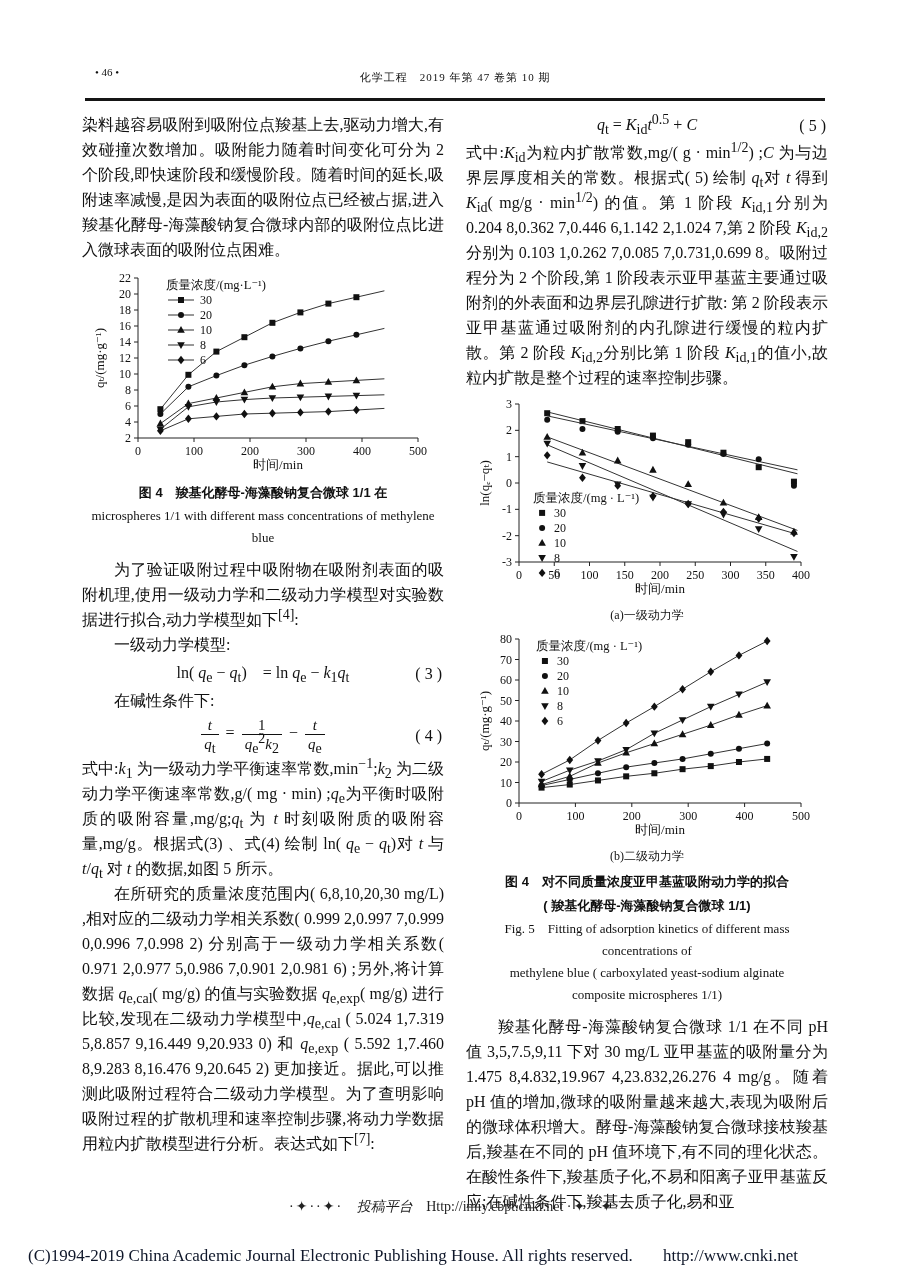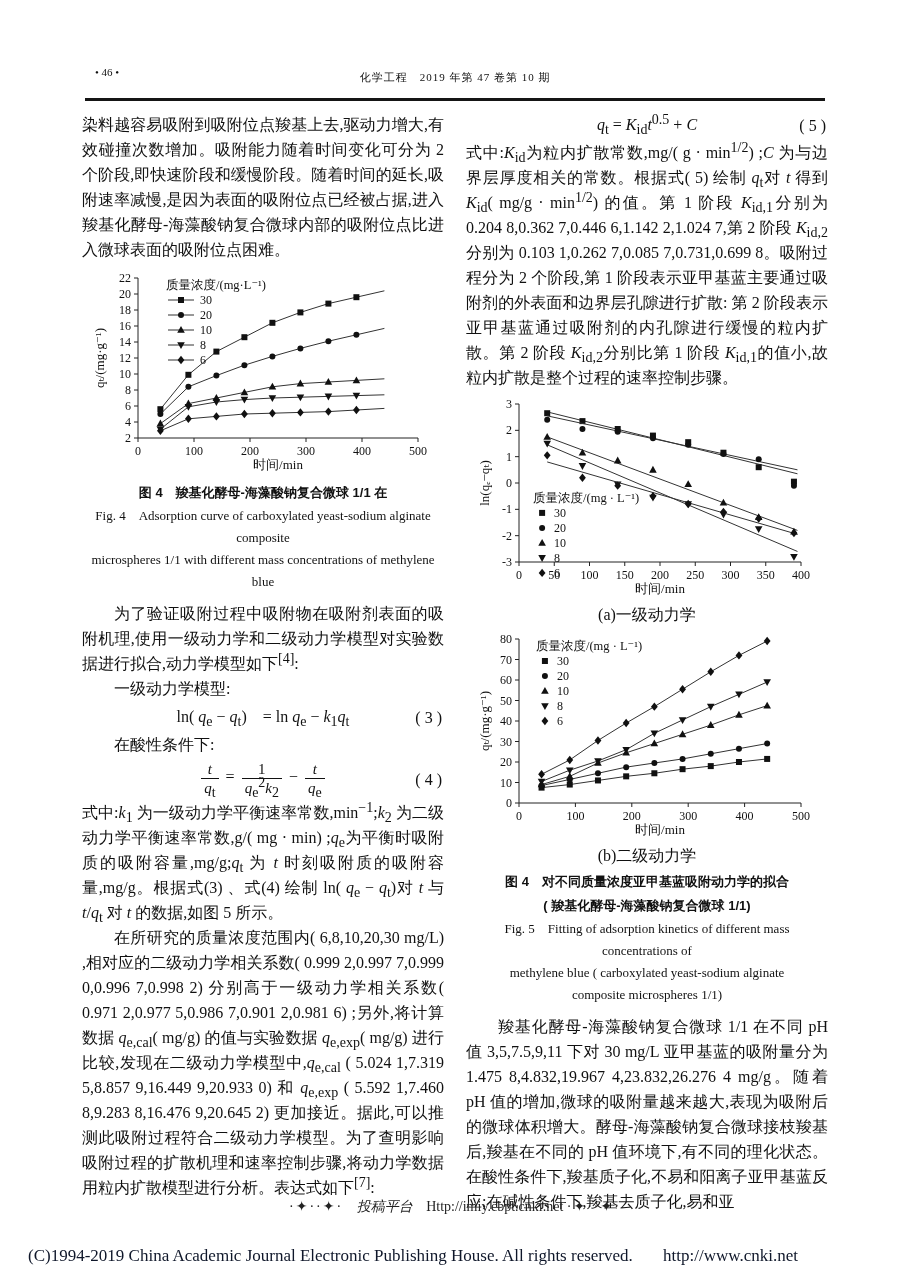--- a/index.html
+++ b/index.html
@@ -21,21 +21,21 @@
   
   .eq{position:relative;text-align:center;margin:3px 0;}
   .eq .eq-num{position:absolute;right:2px;top:50%;transform:translateY(-50%);font-style:normal;}
   .frac{display:inline-block;vertical-align:middle;text-align:center;font-size:15px;}
   .fnum{display:block;border-bottom:1px solid #111;padding:0 3px;line-height:1.2;}
   .fden{display:block;padding:0 3px;line-height:1.2;}
   .op{margin:0 7px;}
   
   .figwrap{text-align:center;margin:6px 0 2px 0;}
   svg{display:inline-block;}
-  .subcap{text-align:center;font-size:16px;line-height:20px;margin-bottom:4px;}
+  .subcap{text-align:center;font-size:12px;line-height:20px;margin-bottom:4px;}
   .capcn{text-align:center;font-weight:bold;font-size:13px;line-height:24px;
          font-family:"Liberation Sans","DejaVu Sans",sans-serif;}
   .capen{text-align:center;font-size:13px;line-height:22px;}
   .ax{stroke:#222;stroke-width:1;fill:none;}
   .ln{stroke:#333;stroke-width:1;fill:none;}
   .mk{fill:#111;stroke:none;}
   .tk{font-size:12px;font-family:"Liberation Serif","DejaVu Serif",serif;fill:#111;}
   .lb{font-size:13px;font-family:"Liberation Serif","DejaVu Serif",serif;fill:#111;}
   .lt{font-size:12.5px;font-family:"Liberation Serif","DejaVu Serif",serif;fill:#111;}
   
@@ -156,30 +156,29 @@
           <text x="108" y="66" class="tk">10</text>
           <line x1="76" y1="77" x2="102" y2="77" class="ln"></line>
           <path d="M89,81 L92.8,74.2 L85.2,74.2 Z" class="mk"></path>
           <text x="108" y="81" class="tk">8</text>
           <line x1="76" y1="92" x2="102" y2="92" class="ln"></line>
           <path d="M89,87.8 L92.4,92 L89,96.2 L85.6,92 Z" class="mk"></path>
           <text x="108" y="96" class="tk">6</text>
         </svg>
     </div>
     <div class="capcn">图 4　羧基化酵母-海藻酸钠复合微球 1/1 在</div>
-    <div class="capen">Fig. 4　Adsorption curve of carboxylated yeast-sodium alginate composite</div>
     <div class="capen">microspheres 1/1 with different mass concentrations of methylene blue</div>
 
     <p class="indent" style="margin-top:8px">为了验证吸附过程中吸附物在吸附剂表面的吸附机理,使用一级动力学和二级动力学模型对实验数据进行拟合,动力学模型如下<sup>[4]</sup>:</p>
     <p class="indent1">一级动力学模型:</p>
     <div class="eq">
       <span class="eq-body">ln( <i>q</i><sub>e</sub> − <i>q</i><sub>t</sub>)　= ln <i>q</i><sub>e</sub> − <i>k</i><sub>1</sub><i>q</i><sub>t</sub></span>
       <span class="eq-num">( 3 )</span>
     </div>
-    <p class="indent1">在酸性条件下:</p>
+    <p class="indent1">在碱性条件下:</p>
     <div class="eq">
       <span class="eq-body"><span class="frac"><span class="fnum"><i>t</i></span><span class="fden"><i>q</i><sub>t</sub></span></span><span class="op">=</span><span class="frac"><span class="fnum">1</span><span class="fden"><i>q</i><sub>e</sub><sup>2</sup><i>k</i><sub>2</sub></span></span><span class="op">−</span><span class="frac"><span class="fnum"><i>t</i></span><span class="fden"><i>q</i><sub>e</sub></span></span></span>
       <span class="eq-num">( 4 )</span>
     </div>
     <p>式中:<i>k</i><sub>1</sub> 为一级动力学平衡速率常数,min<sup>−1</sup>;<i>k</i><sub>2</sub> 为二级动力学平衡速率常数,g/( mg · min) ;<i>q</i><sub>e</sub>为平衡时吸附质的吸附容量,mg/g;<i>q</i><sub>t</sub> 为 <i>t</i> 时刻吸附质的吸附容量,mg/g。根据式(3) 、式(4) 绘制 ln( <i>q</i><sub>e</sub> − <i>q</i><sub>t</sub>)对 <i>t</i> 与 <i>t</i>/<i>q</i><sub>t</sub> 对 <i>t</i> 的数据,如图 5 所示。</p>
     <p class="indent">在所研究的质量浓度范围内( 6,8,10,20,30 mg/L) ,相对应的二级动力学相关系数( 0.999 2,0.997 7,0.999 0,0.996 7,0.998 2) 分别高于一级动力学相关系数( 0.971 2,0.977 5,0.986 7,0.901 2,0.981 6) ;另外,将计算数据 <i>q</i><sub>e,cal</sub>( mg/g) 的值与实验数据 <i>q</i><sub>e,exp</sub>( mg/g) 进行比较,发现在二级动力学模型中,<i>q</i><sub>e,cal</sub> ( 5.024 1,7.319 5,8.857 9,16.449 9,20.933 0) 和 <i>q</i><sub>e,exp</sub> ( 5.592 1,7.460 8,9.283 8,16.476 9,20.645 2) 更加接近。据此,可以推测此吸附过程符合二级动力学模型。为了查明影响吸附过程的扩散机理和速率控制步骤,将动力学数据用粒内扩散模型进行分析。表达式如下<sup>[7]</sup>:</p>
   </div>
 
   <div class="col col-right">
     <div class="eq" style="margin-top:0">

